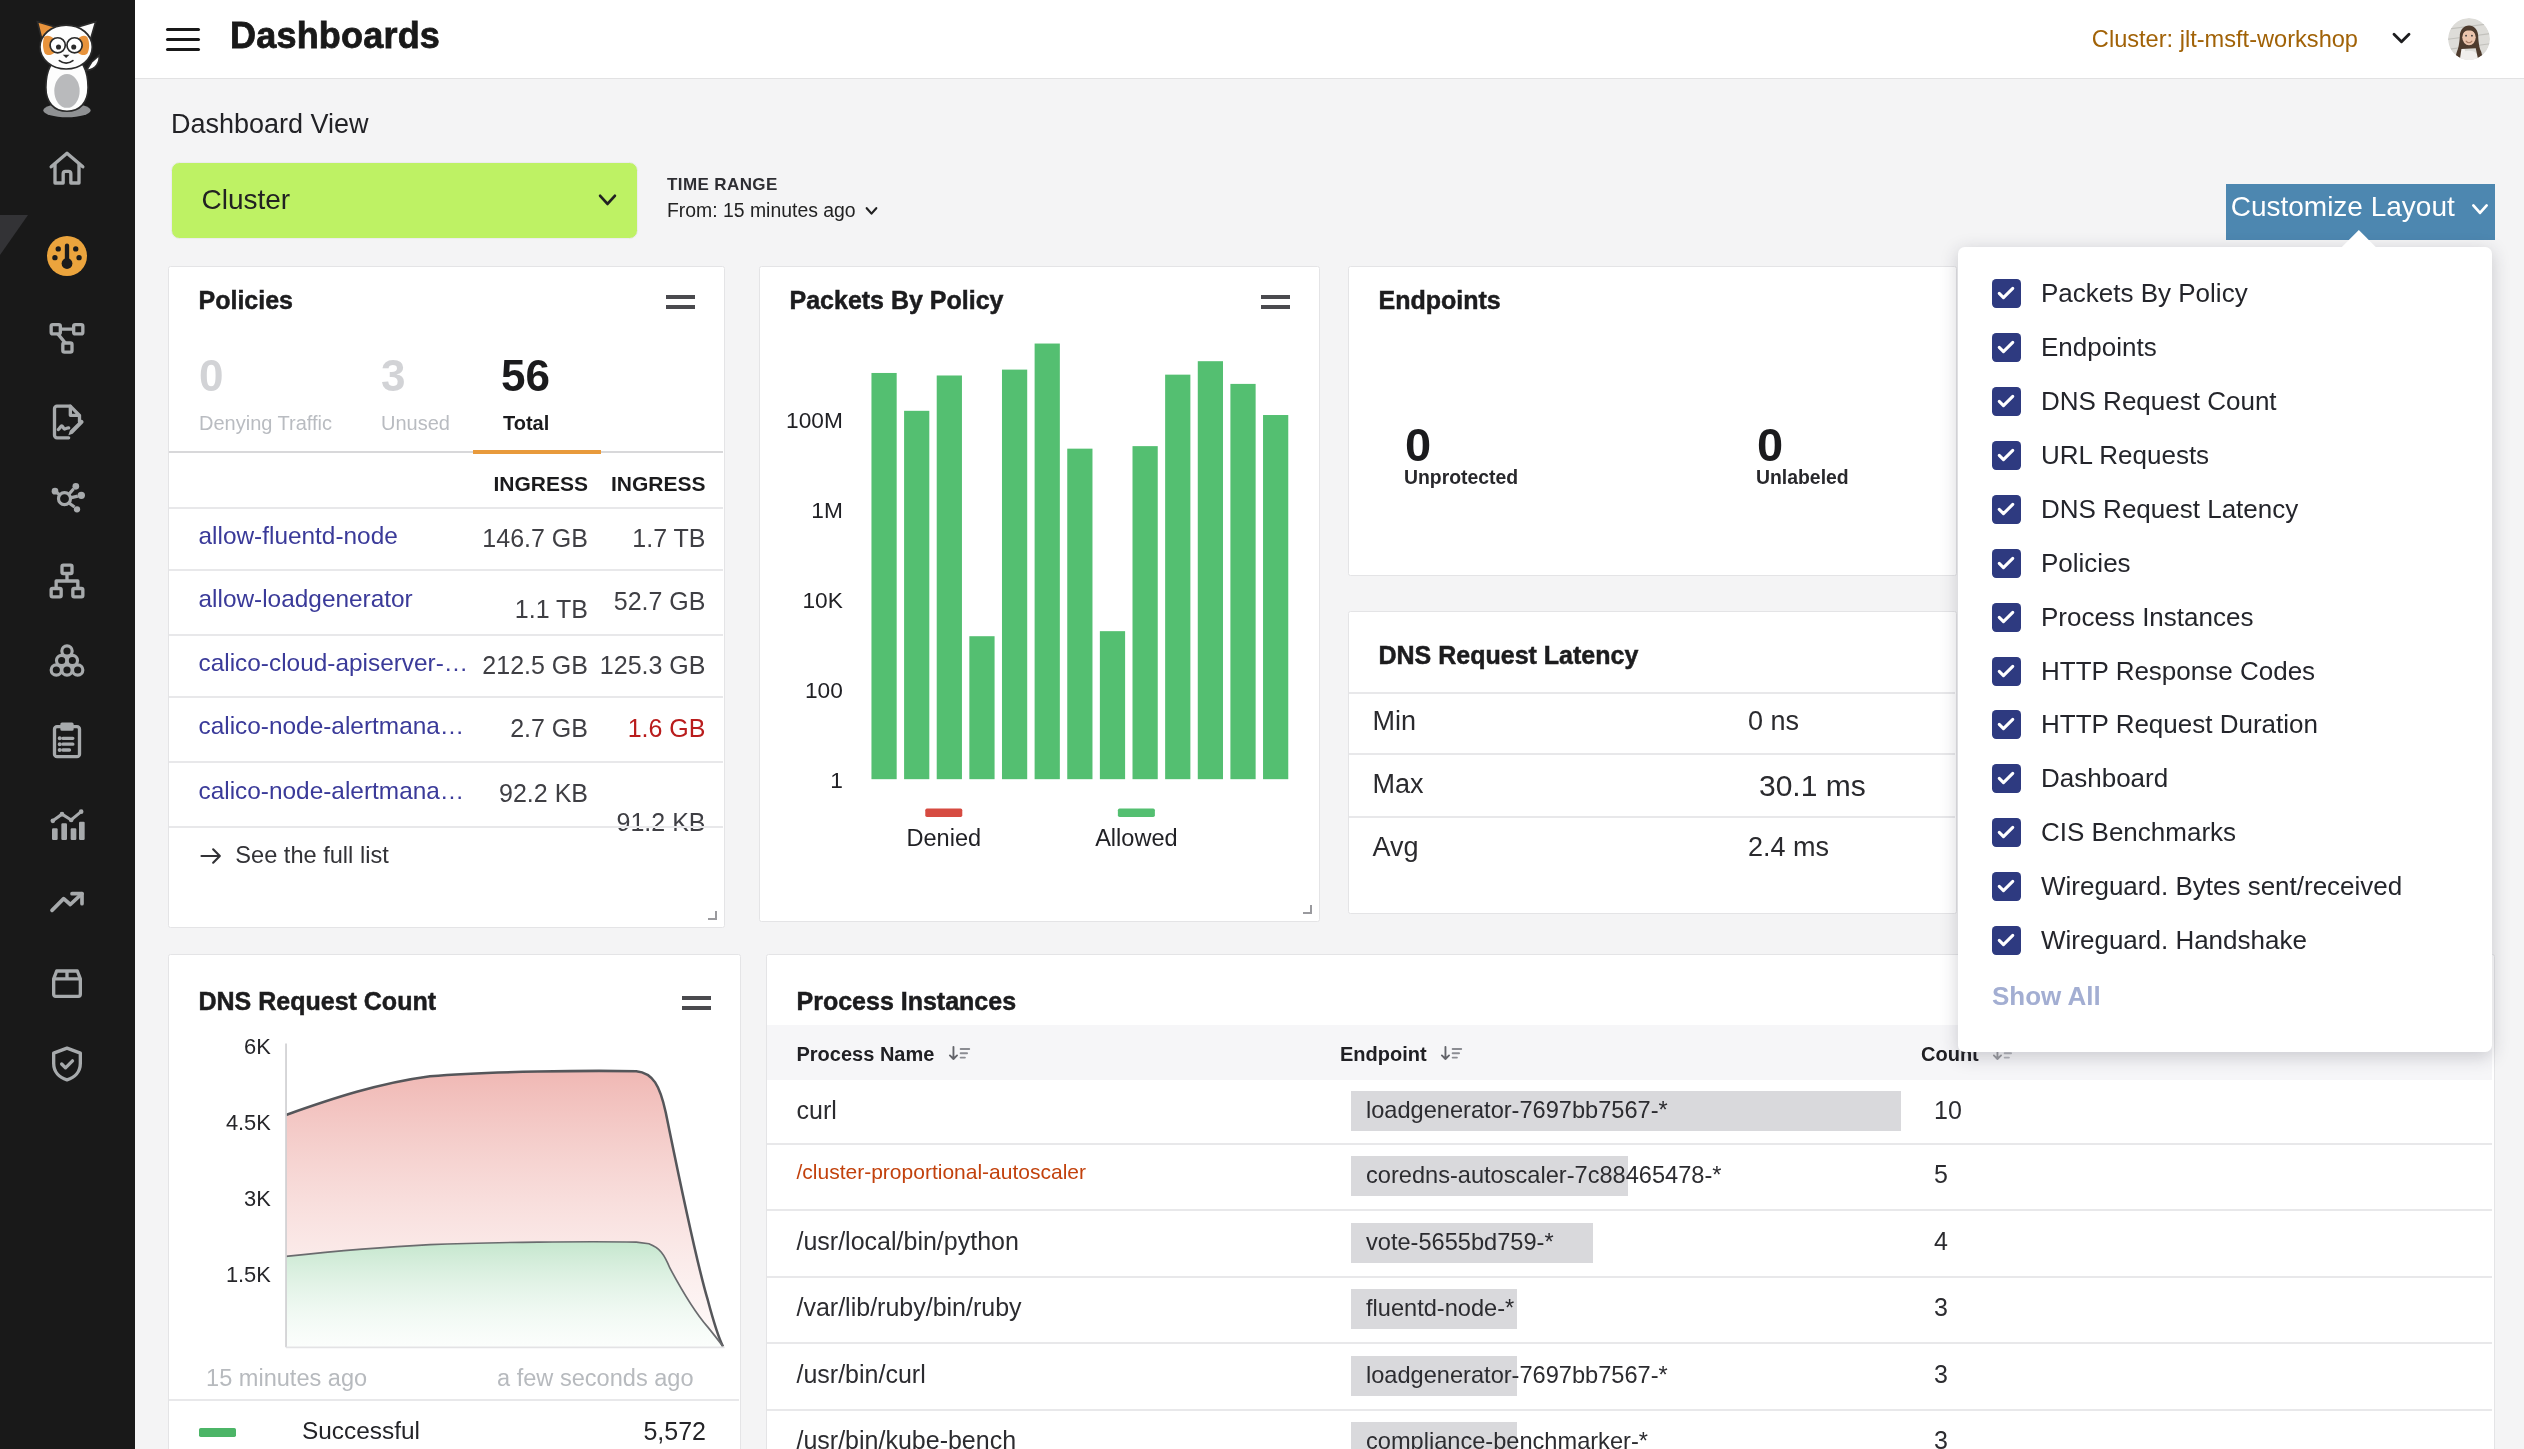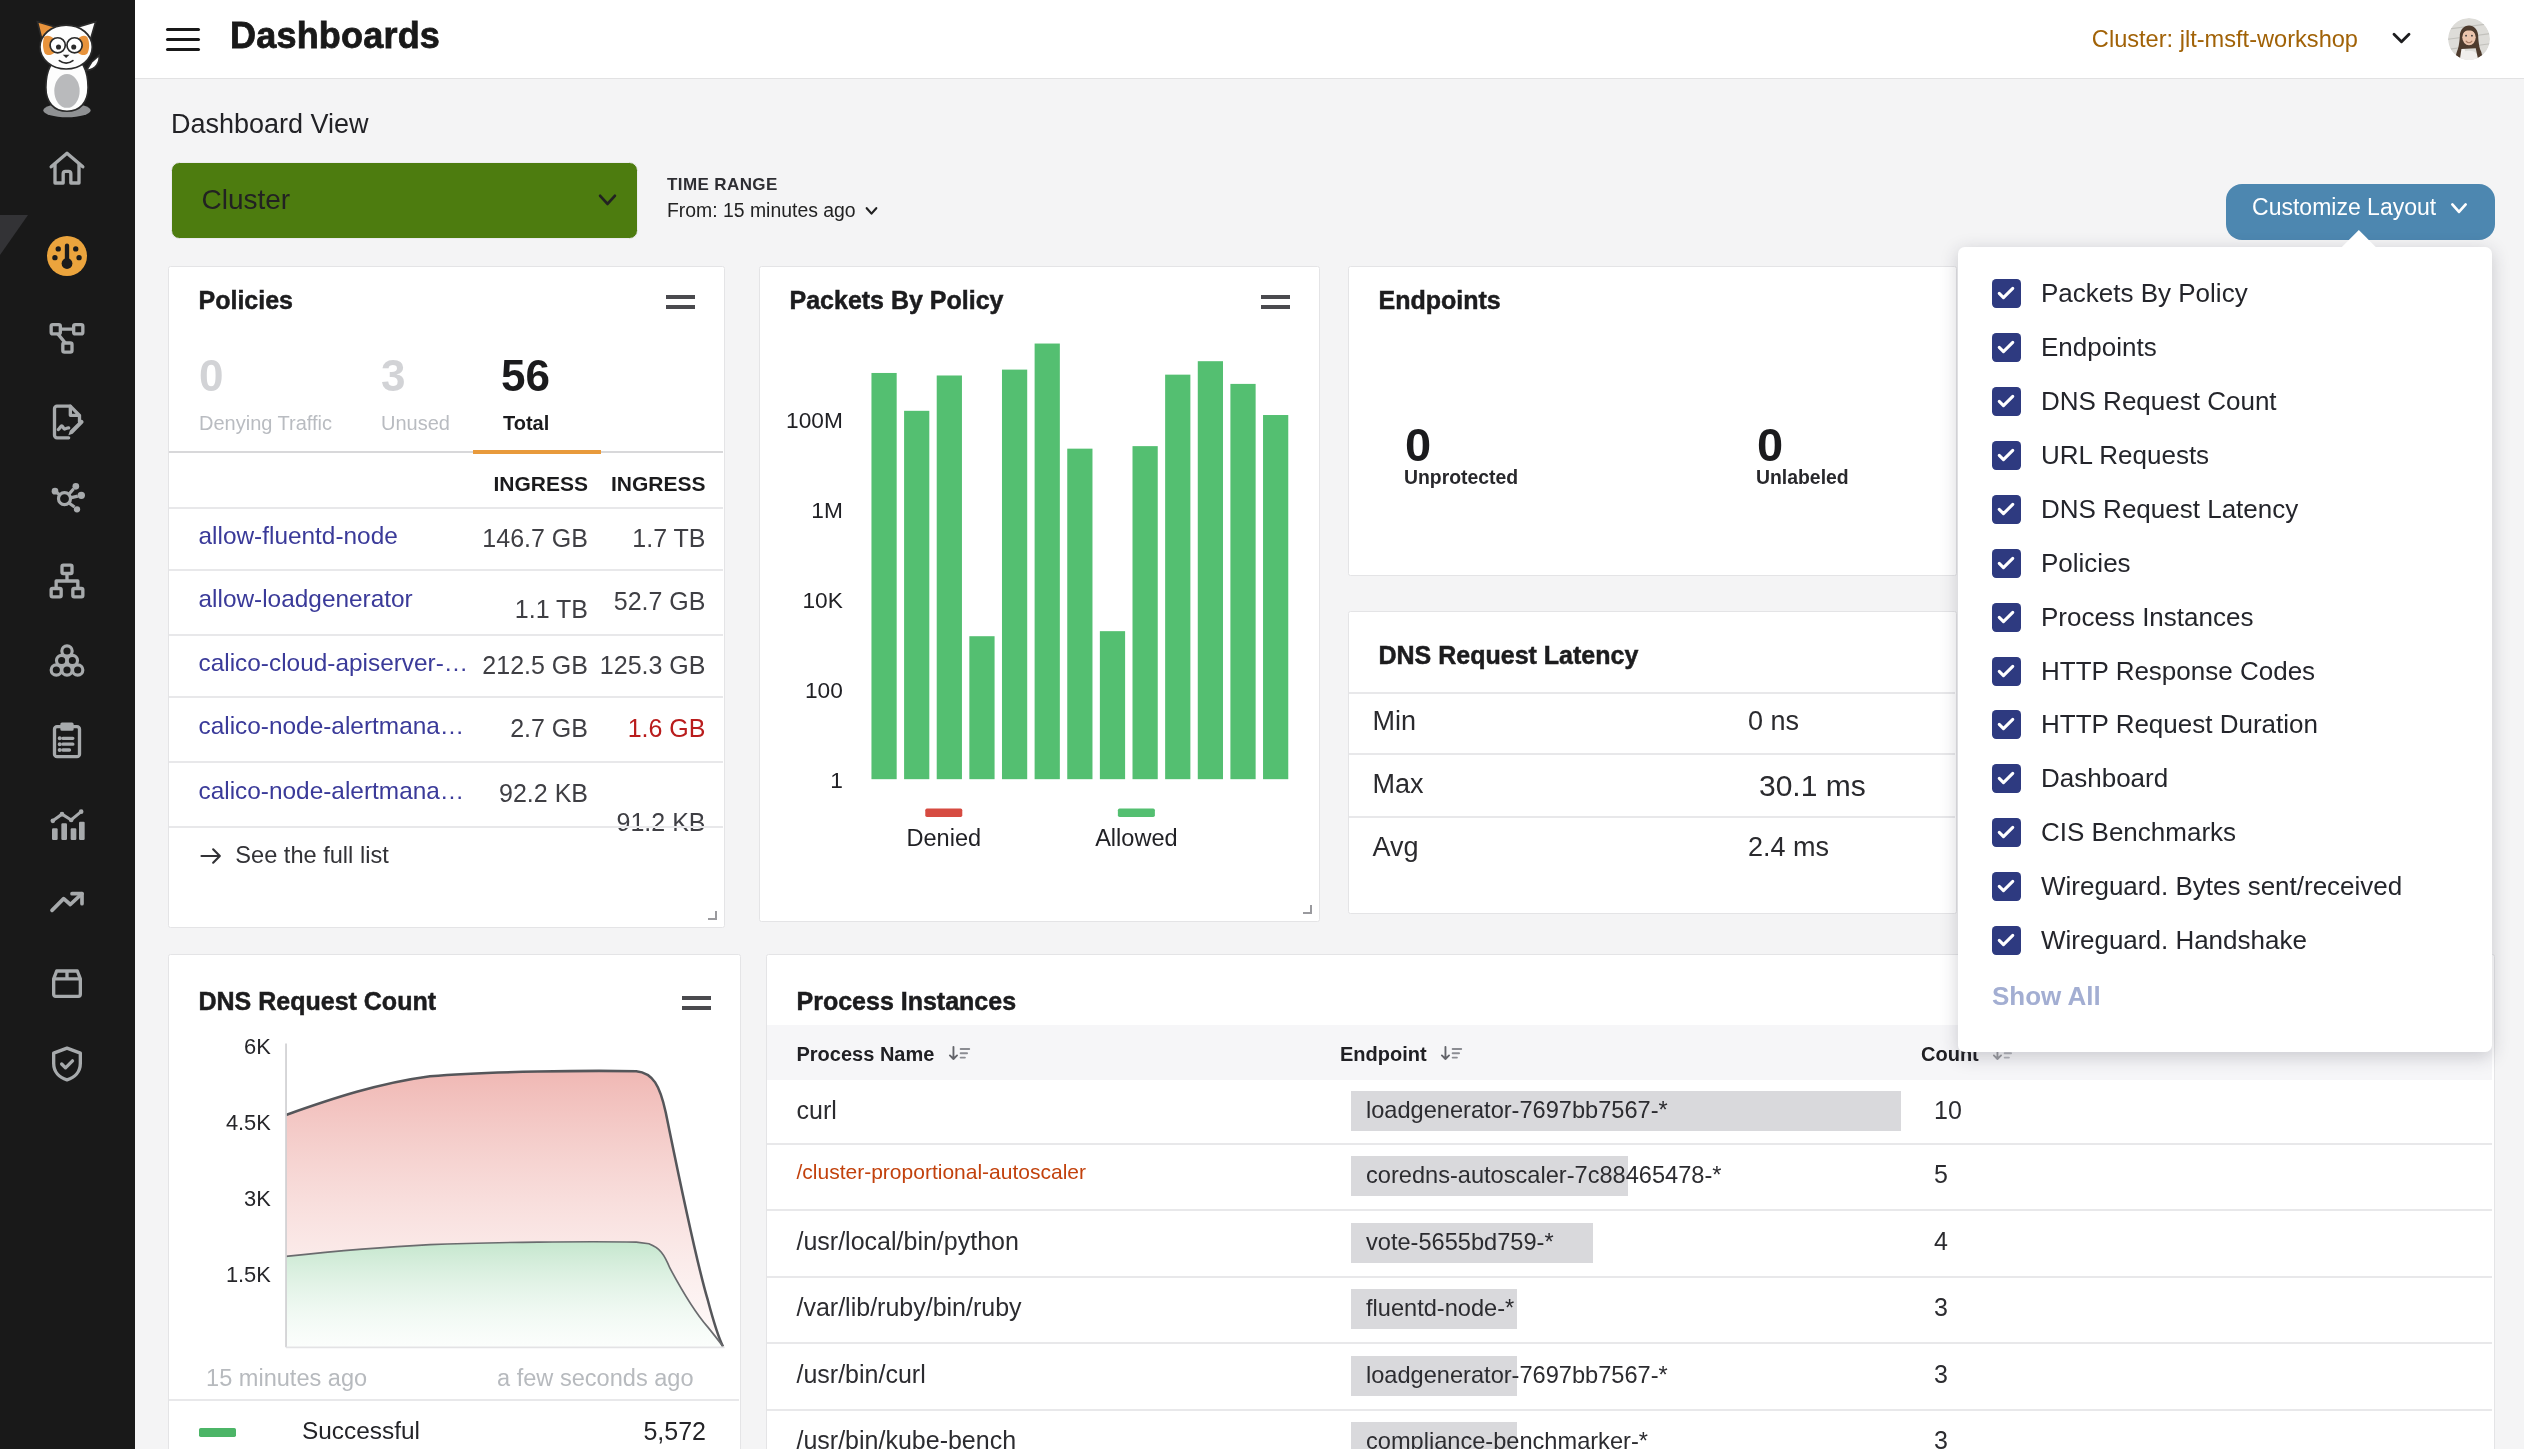--- a/index.html
+++ b/index.html
@@ -17,27 +17,27 @@
   #topbar { position:absolute; left:135px; top:0; width:2390px; height:79px; background:#fff;
             border-bottom:1.7px solid #e2e2e3; z-index:6; }
   #burger div { position:absolute; left:31px; width:34px; height:3.4px; background:#191919; border-radius:1.7px; }
   #pagetitle { position:absolute; left:95px; top:15px; font-size:36px; font-weight:800; color:#191919; letter-spacing:0.2px; -webkit-text-stroke:0.8px #191919; }
   #clustertxt { position:absolute; right:167px; top:26px; font-size:23.6px; color:#a16207; }
   #clusterchev { position:absolute; right:111px; top:30px; }
   #avatar { position:absolute; right:35px; top:17.7px; width:42px; height:42px; border-radius:50%; overflow:hidden; }
 
   
   #dashview { position:absolute; left:171px; top:109px; font-size:27px; font-weight:500; color:#222226; }
-  #selbox { position:absolute; left:171px; top:162px; width:467px; height:77px; background:#4d7c0f;
+  #selbox { position:absolute; left:171px; top:162px; width:467px; height:77px; background:#bef264;
             border:1.7px solid #ececee; border-radius:8.4px; }
   #selbox .lbl { position:absolute; left:29.5px; top:21px; font-size:28px; color:#222; }
   #trlabel { position:absolute; left:667px; top:175px; font-size:17px; font-weight:700; color:#2e2e33; letter-spacing:0.4px; }
   #trvalue { position:absolute; left:667px; top:199px; font-size:19.4px; color:#222; }
   #custbtn { position:absolute; left:2226px; top:184px; width:269px; height:56px; background:#4d87b0;
-             border-radius:16px; color:#fff; font-size:23px; line-height:46px; text-align:center; }
+             border-radius:0; color:#fff; font-size:28px; line-height:46px; text-align:center; }
 
   
   .card { position:absolute; background:#fff; border:1.7px solid #e4e4e6; border-radius:2.5px; }
   .ctitle { position:absolute; left:29.5px; top:18.5px; font-size:25px; font-weight:700; color:#1c1c1e; -webkit-text-stroke:0.5px #1c1c1e; }
   .drag { position:absolute; width:29px; height:13.5px; border-top:4.2px solid #4a4a4e; border-bottom:4.2px solid #4a4a4e; }
   .rsz { position:absolute; right:6.7px; bottom:6.7px; width:9.3px; height:9.3px;
          border-right:2.5px solid #9a9a9e; border-bottom:2.5px solid #9a9a9e; }
 
   #cardPolicies   { left:168px; top:266px;  width:557px;  height:662px; }
   #cardPackets    { left:759px; top:266px;  width:561px;  height:656px; }

